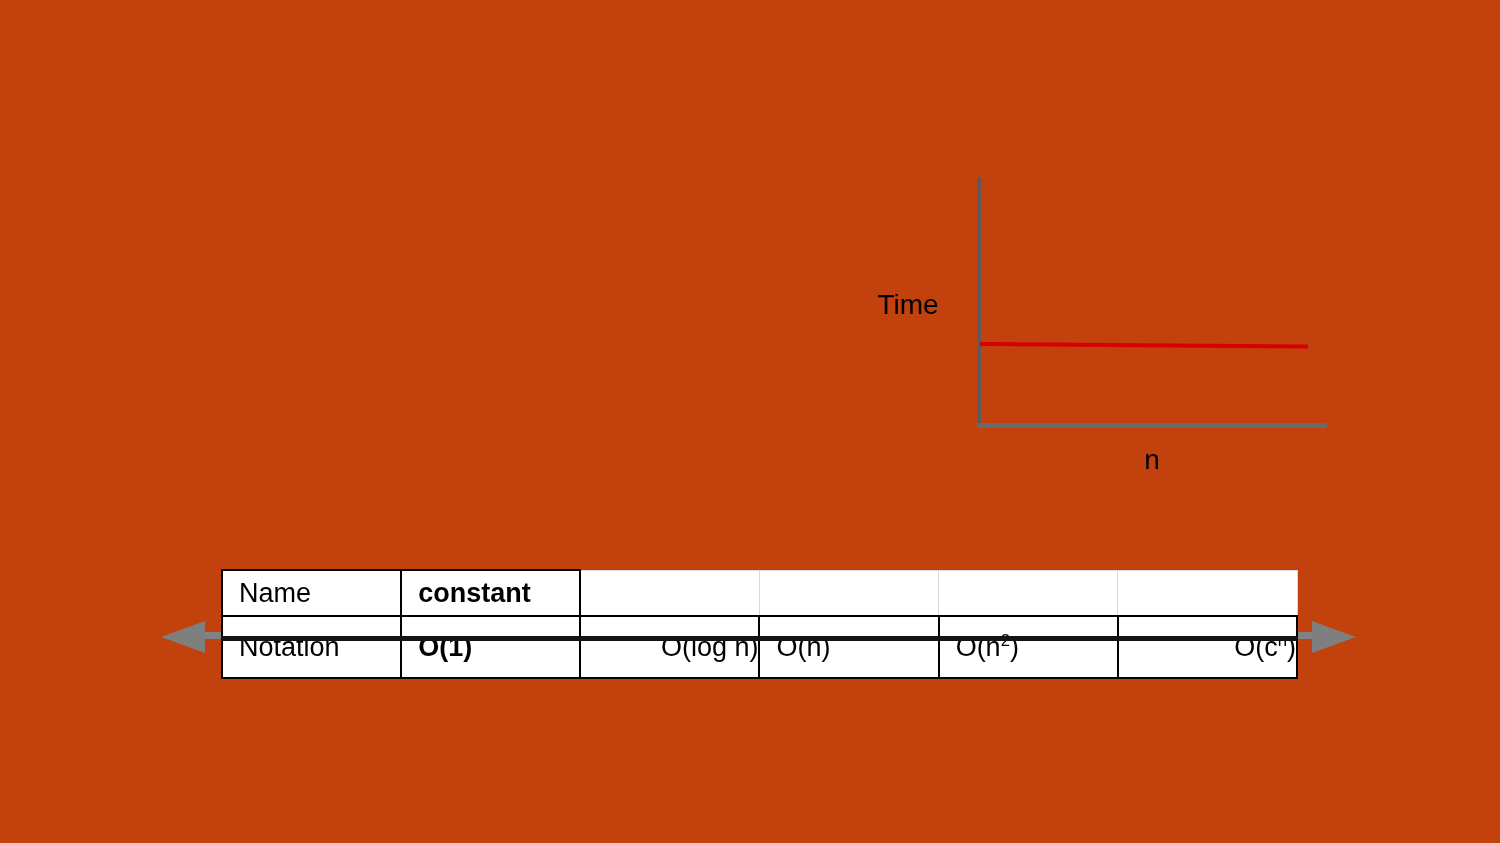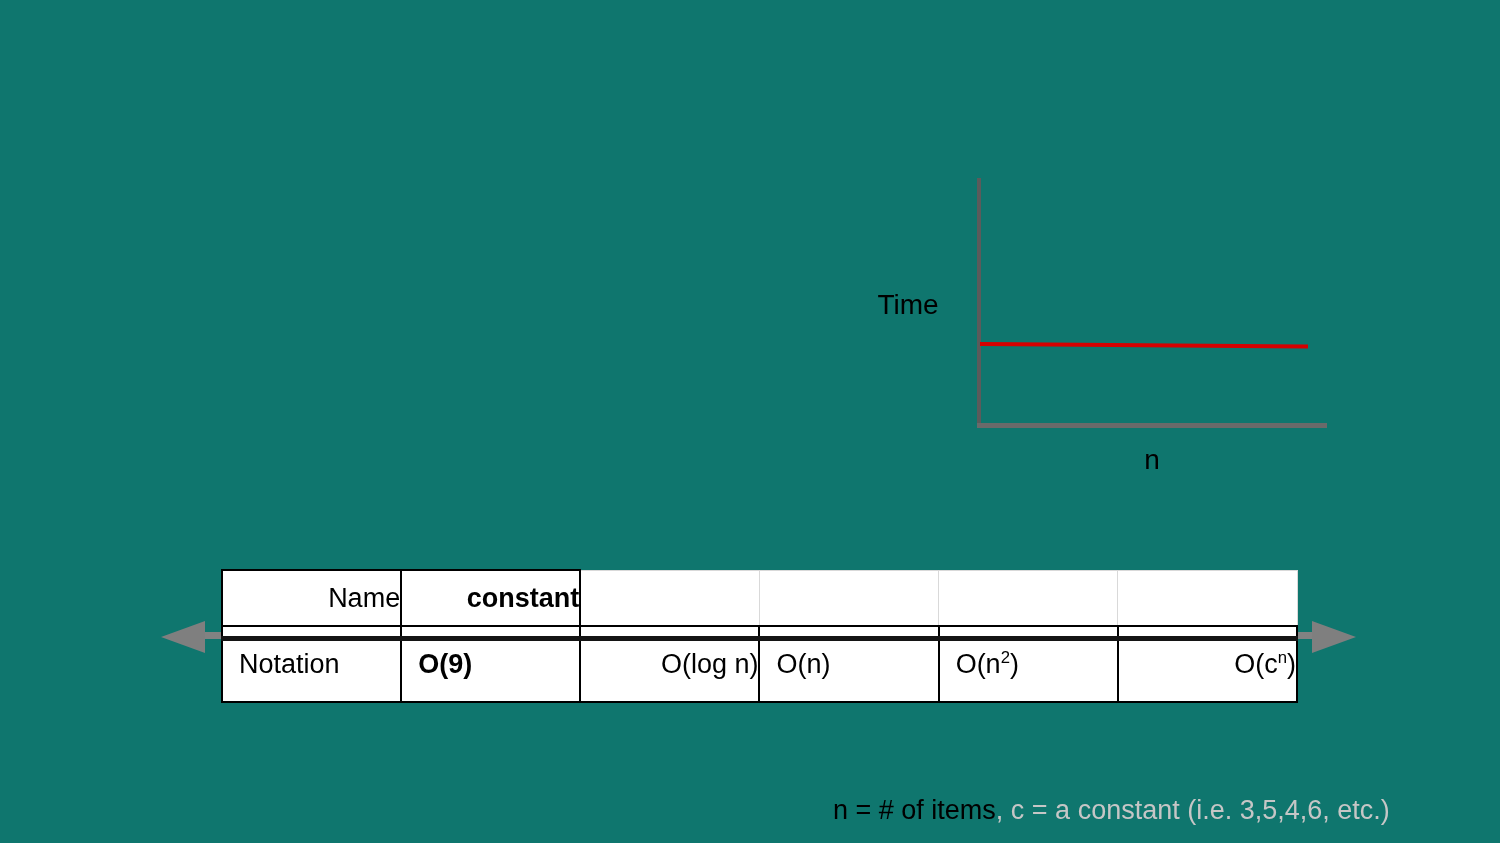--- a/index.html
+++ b/index.html
@@ -3,21 +3,21 @@
 <meta charset="utf-8">
 <style>
   * { margin: 0; padding: 0; box-sizing: border-box; }
   html, body { background: #ffffff; }
   body { font-family: "Liberation Sans", sans-serif; }
 
   .canvas {
     position: relative;
     width: 1500px;
     height: 843px;
-    background: #0f766e;
+    background: #c2410c;
     overflow: hidden;
   }
 
   
   .chart { position: absolute; left: 0; top: 0; }
   .y-axis {
     position: absolute; left: 977px; top: 178px;
     width: 4px; height: 250px; background: #5b5b5b;
   }
   .x-axis {
@@ -43,22 +43,22 @@
   
   table.complexity {
     position: absolute; left: 221px; top: 569px;
     width: 1077px; border-collapse: collapse; table-layout: fixed;
   }
   table.complexity td {
     font-size: 27px; color: #000000;
     padding-left: 16px; vertical-align: middle;
     background: #ffffff; overflow: hidden; white-space: nowrap;
   }
-  tr.row-name td { height: 56px; text-align: right; }
-  tr.row-notation td { height: 76px; }
+  tr.row-name td { height: 46px; }
+  tr.row-notation td { height: 62px; }
   td.solid  { border: 2px solid #000000; }
   td.ghost  { border: 1px solid #d9d9d9; }
   td.hl     { background: #dbe5f1; font-weight: bold; }
   td.dim    { color: #d4d4d4; text-align: right; }
   sup.exp   { font-size: 0.62em; vertical-align: baseline; position: relative; top: -0.55em; }
 
   
   .arrow-shaft {
     position: absolute; left: 180px; top: 632px;
     width: 1145px; height: 7px; background: #828282;
@@ -120,28 +120,25 @@
         <tr class="row-name">
       <td class="solid">Name</td>
       <td class="solid hl">constant</td>
       <td class="ghost"></td>
       <td class="ghost"></td>
       <td class="ghost"></td>
       <td class="ghost"></td>
     </tr>
     <tr class="row-notation">
       <td class="solid">Notation</td>
-      <td class="solid hl"><span>O(9)</span></td>
+      <td class="solid hl"><span>O(1)</span></td>
       <td class="solid dim"><span>O(log n)</span></td>
       <td class="solid"><span>O(n)</span></td>
       <td class="solid"><span>O(n</span><sup class="exp">2</sup><span>)</span></td>
       <td class="solid dim"><span>O(c</span><sup class="exp">n</sup><span>)</span></td>
     </tr>
   </tbody>
     </table>
 
   <div class="arrow-dark-band"></div>
 
-  <div class="caption">
-    <span class="primary">n = # of items</span><span class="secondary">, c = a constant (i.e. 3,5,4,6, etc.)</span>
-  </div>
 
 </div>
 
 </body></html>

